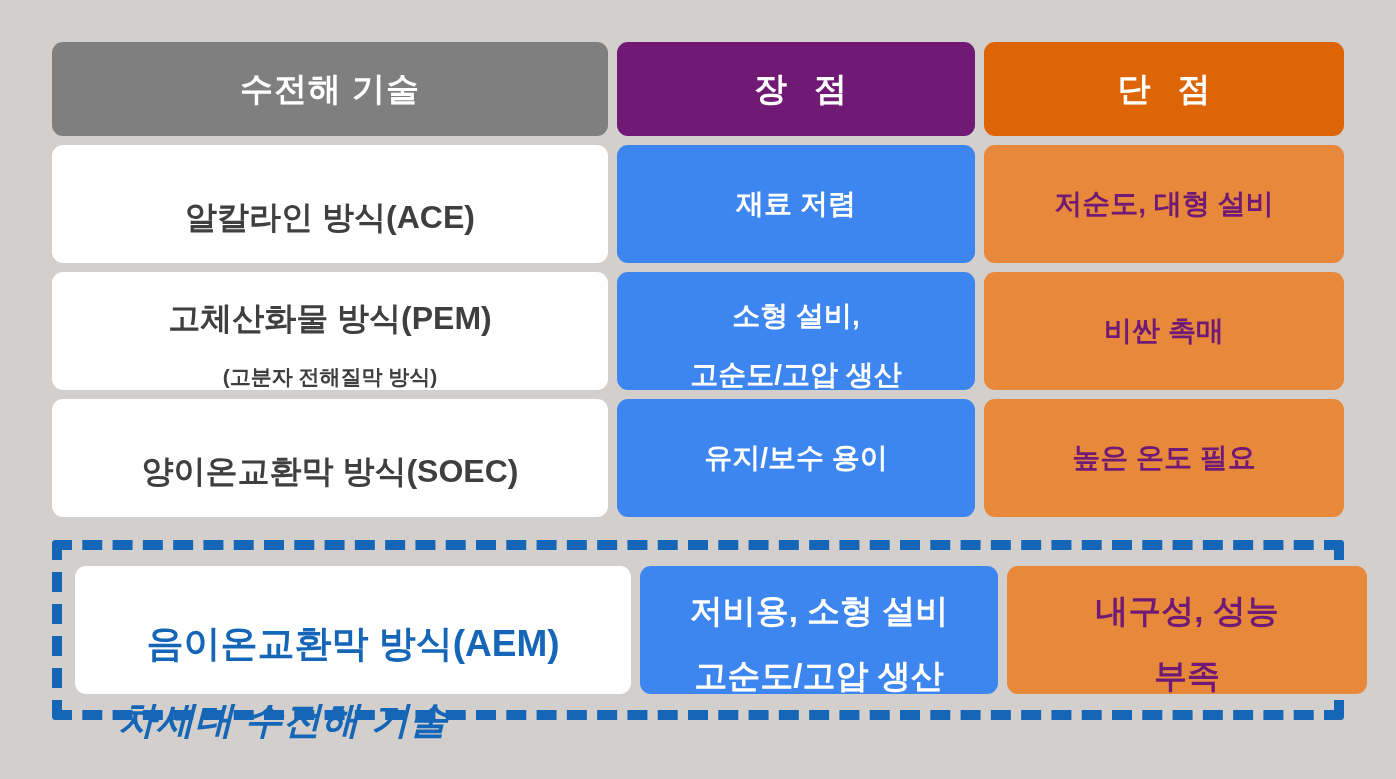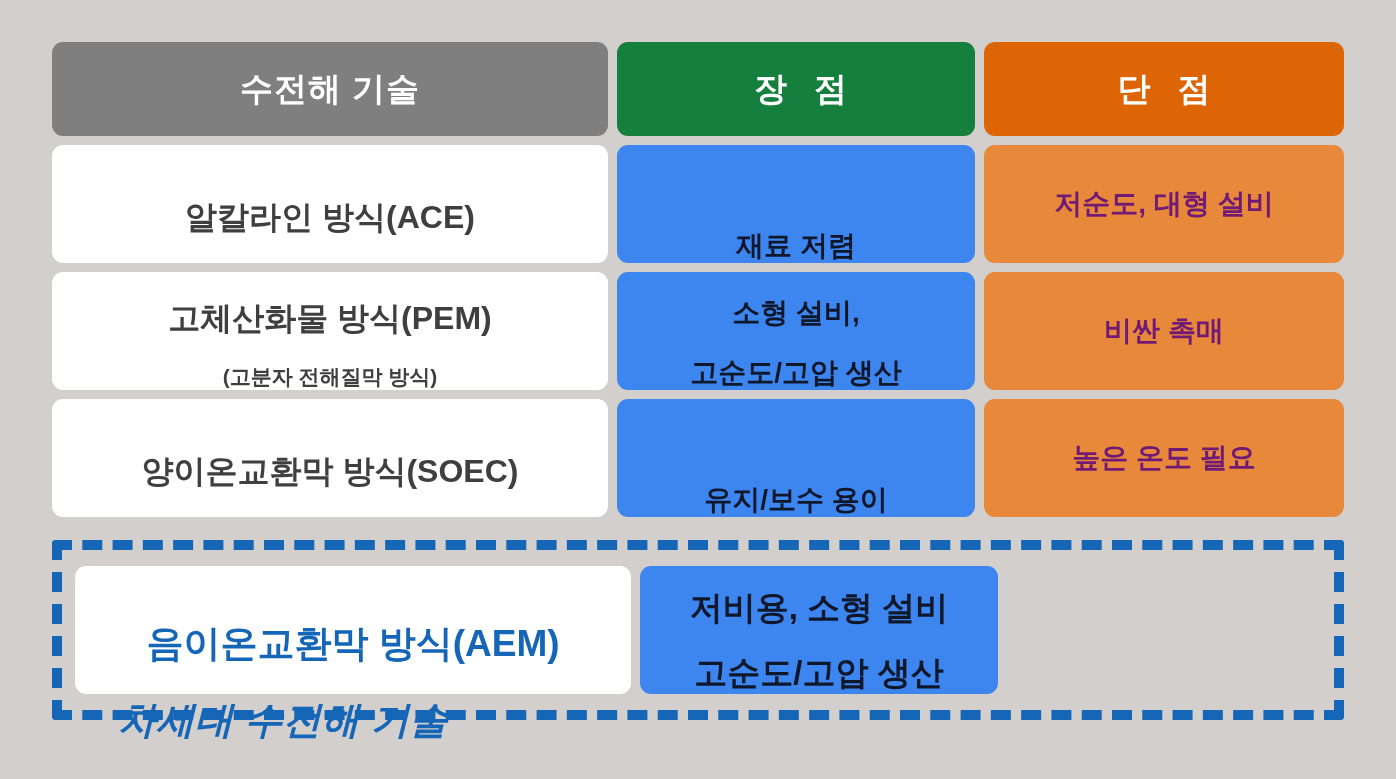--- a/index.html
+++ b/index.html
@@ -51,32 +51,32 @@
   }
 
   
   .col-tech { width: 556px; flex: none; }
   .col-pro  { width: 358px; flex: none; }
   .col-con  { width: 360px; flex: none; }
 
   
   .row-header .cell { height: 94px; font-size: 33px; color: #ffffff; }
   .hdr-tech { background: #7f7f7f; letter-spacing: 1px; }
-  .hdr-pro  { background: #15803d; letter-spacing: 9px; text-indent: 9px; padding-left: 15px; }
+  .hdr-pro  { background: #701a75; letter-spacing: 9px; text-indent: 9px; padding-left: 15px; }
   .hdr-con  { background: #dd6506; letter-spacing: 9px; text-indent: 9px; }
 
   
   .row-body .cell { height: 118px; }
   .c-tech {
     background: #ffffff;
     color: #3f3f3f;
     font-size: 32px;
     flex-direction: column;
   }
-  .c-pro { background: #3d86f0; color: #0f172a; font-size: 28px; align-items: flex-end; }
+  .c-pro { background: #3d86f0; color: #ffffff; font-size: 28px; }
   .c-con { background: #e8883a; color: #701a75; font-size: 28px; }
 
   .tech-sub {
     font-size: 21px;
     margin-top: 1px;
   }
 
   
   .row-highlight {
     margin-top: 14px;
@@ -165,19 +165,25 @@
     <div class="row row-body row-highlight">
       <div class="cell col-tech c-tech">
         <span class="nl">음이온교환막 방식(AEM)</span>
       </div>
       <div class="cell col-pro c-pro">
         <span>
           <span class="nl">저비용, 소형 설비</span>
           <span class="nl">고순도/고압 생산</span>
         </span>
       </div>
+      <div class="cell col-con c-con">
+        <span>
+          <span class="nl">내구성, 성능</span>
+          <span class="nl">부족</span>
+        </span>
+      </div>
     </div>
 
   </div>
 
   <div class="caption">차세대 수전해 기술</div>
 
 </div>
 
 </body></html>

